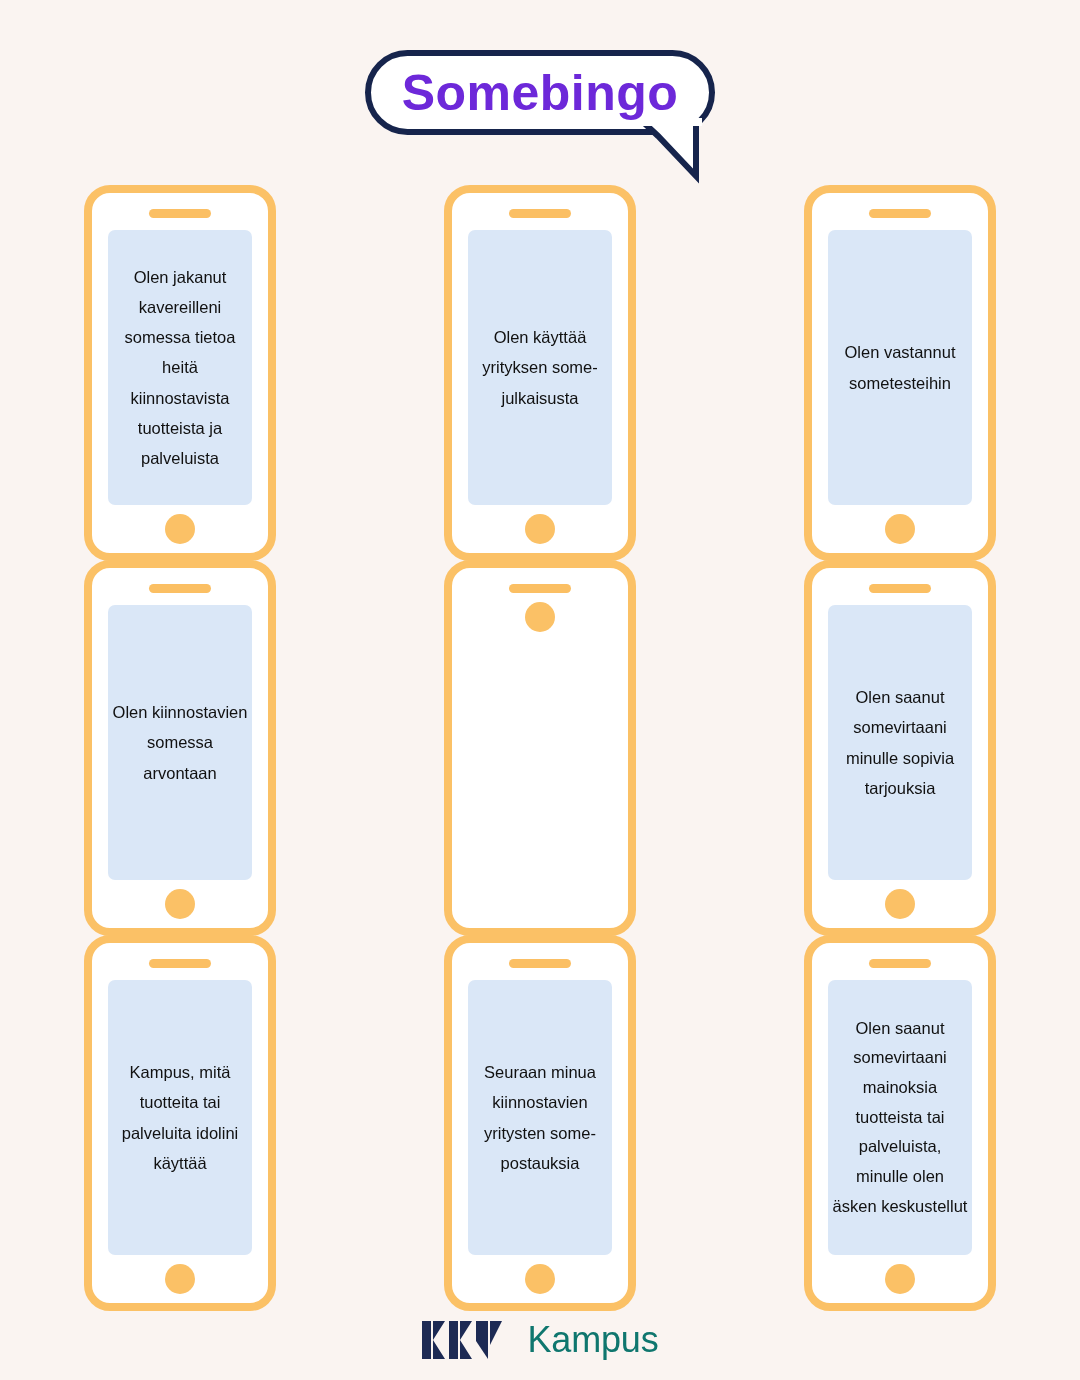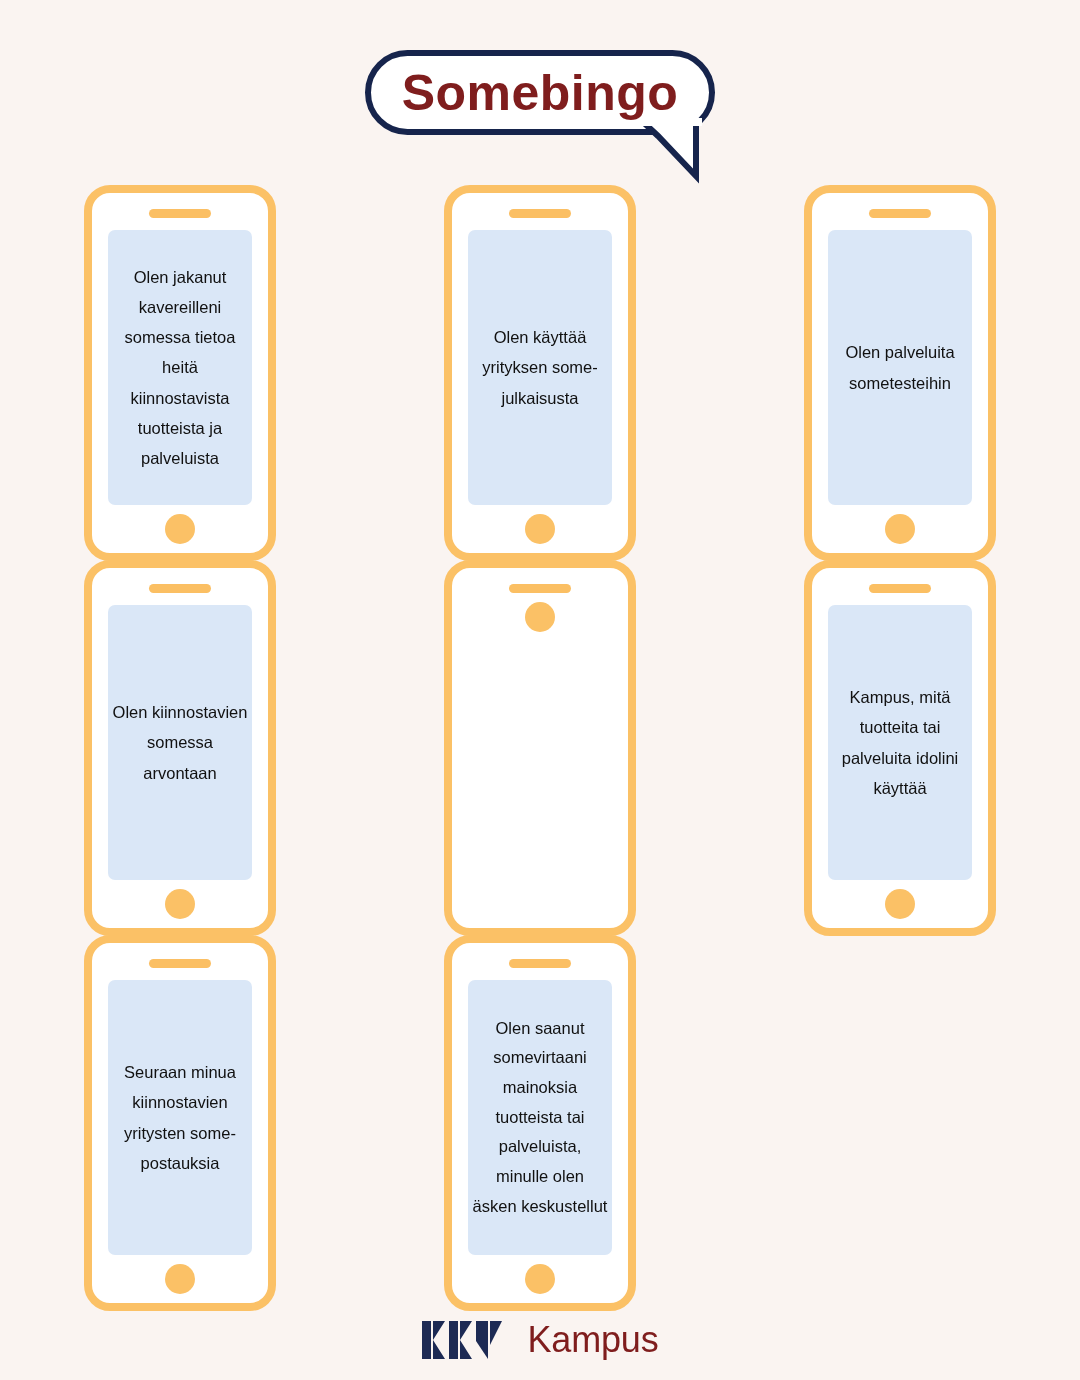--- a/index.html
+++ b/index.html
@@ -34,21 +34,21 @@
     background: #FFFFFF;
     border: 6px solid #16244C;
     border-radius: 44px;
     display: flex;
     align-items: center;
     justify-content: center;
   }
   .bubble-title {
     font-size: 50px;
     font-weight: bold;
-    color: #7f1d1d;
+    color: #6d28d9;
     letter-spacing: 0.5px;
     line-height: 1;
     white-space: nowrap;
   }
   .bubble-tail {
     position: absolute;
     left: 640px;
     top: 118px;
     width: 70px;
     height: 66px;
@@ -128,21 +128,21 @@
     width: 1080px;
     height: 70px;
     display: flex;
     align-items: center;
     justify-content: center;
     gap: 10px;
   }
   .logo-mark { display: block; }
   .logo-word {
     font-size: 36px;
-    color: #7f1d1d;
+    color: #0f766e;
     line-height: 1;
     letter-spacing: -0.2px;
   }
 </style>
 </head>
 <body>
 
 <div class="title-wrap">
   <div class="bubble">
     <span class="bubble-title">Somebingo</span>
@@ -167,38 +167,45 @@
     <div class="speaker"></div>
     <div class="screen">
       <div class="screen-text">Olen käyttää yrityksen some-julkaisusta</div>
     </div>
     <div class="home"></div>
   </div>
 
   <div class="phone">
     <div class="speaker"></div>
     <div class="screen">
-      <div class="screen-text">Olen palveluita sometesteihin</div>
+      <div class="screen-text">Olen vastannut sometesteihin</div>
     </div>
     <div class="home"></div>
   </div>
 
   <div class="phone">
     <div class="speaker"></div>
     <div class="screen">
       <div class="screen-text">Olen kiinnostavien somessa arvontaan</div>
     </div>
     <div class="home"></div>
   </div>
 
   <div class="phone">
     <div class="speaker"></div>
     <div class="home"></div>
   </div>
 
+  <div class="phone">
+    <div class="speaker"></div>
+    <div class="screen">
+      <div class="screen-text">Olen saanut somevirtaani minulle sopivia tarjouksia</div>
+    </div>
+    <div class="home"></div>
+  </div>
 
   <div class="phone">
     <div class="speaker"></div>
     <div class="screen">
       <div class="screen-text">Kampus, mitä tuotteita tai palveluita idolini käyttää</div>
     </div>
     <div class="home"></div>
   </div>
 
   <div class="phone">

